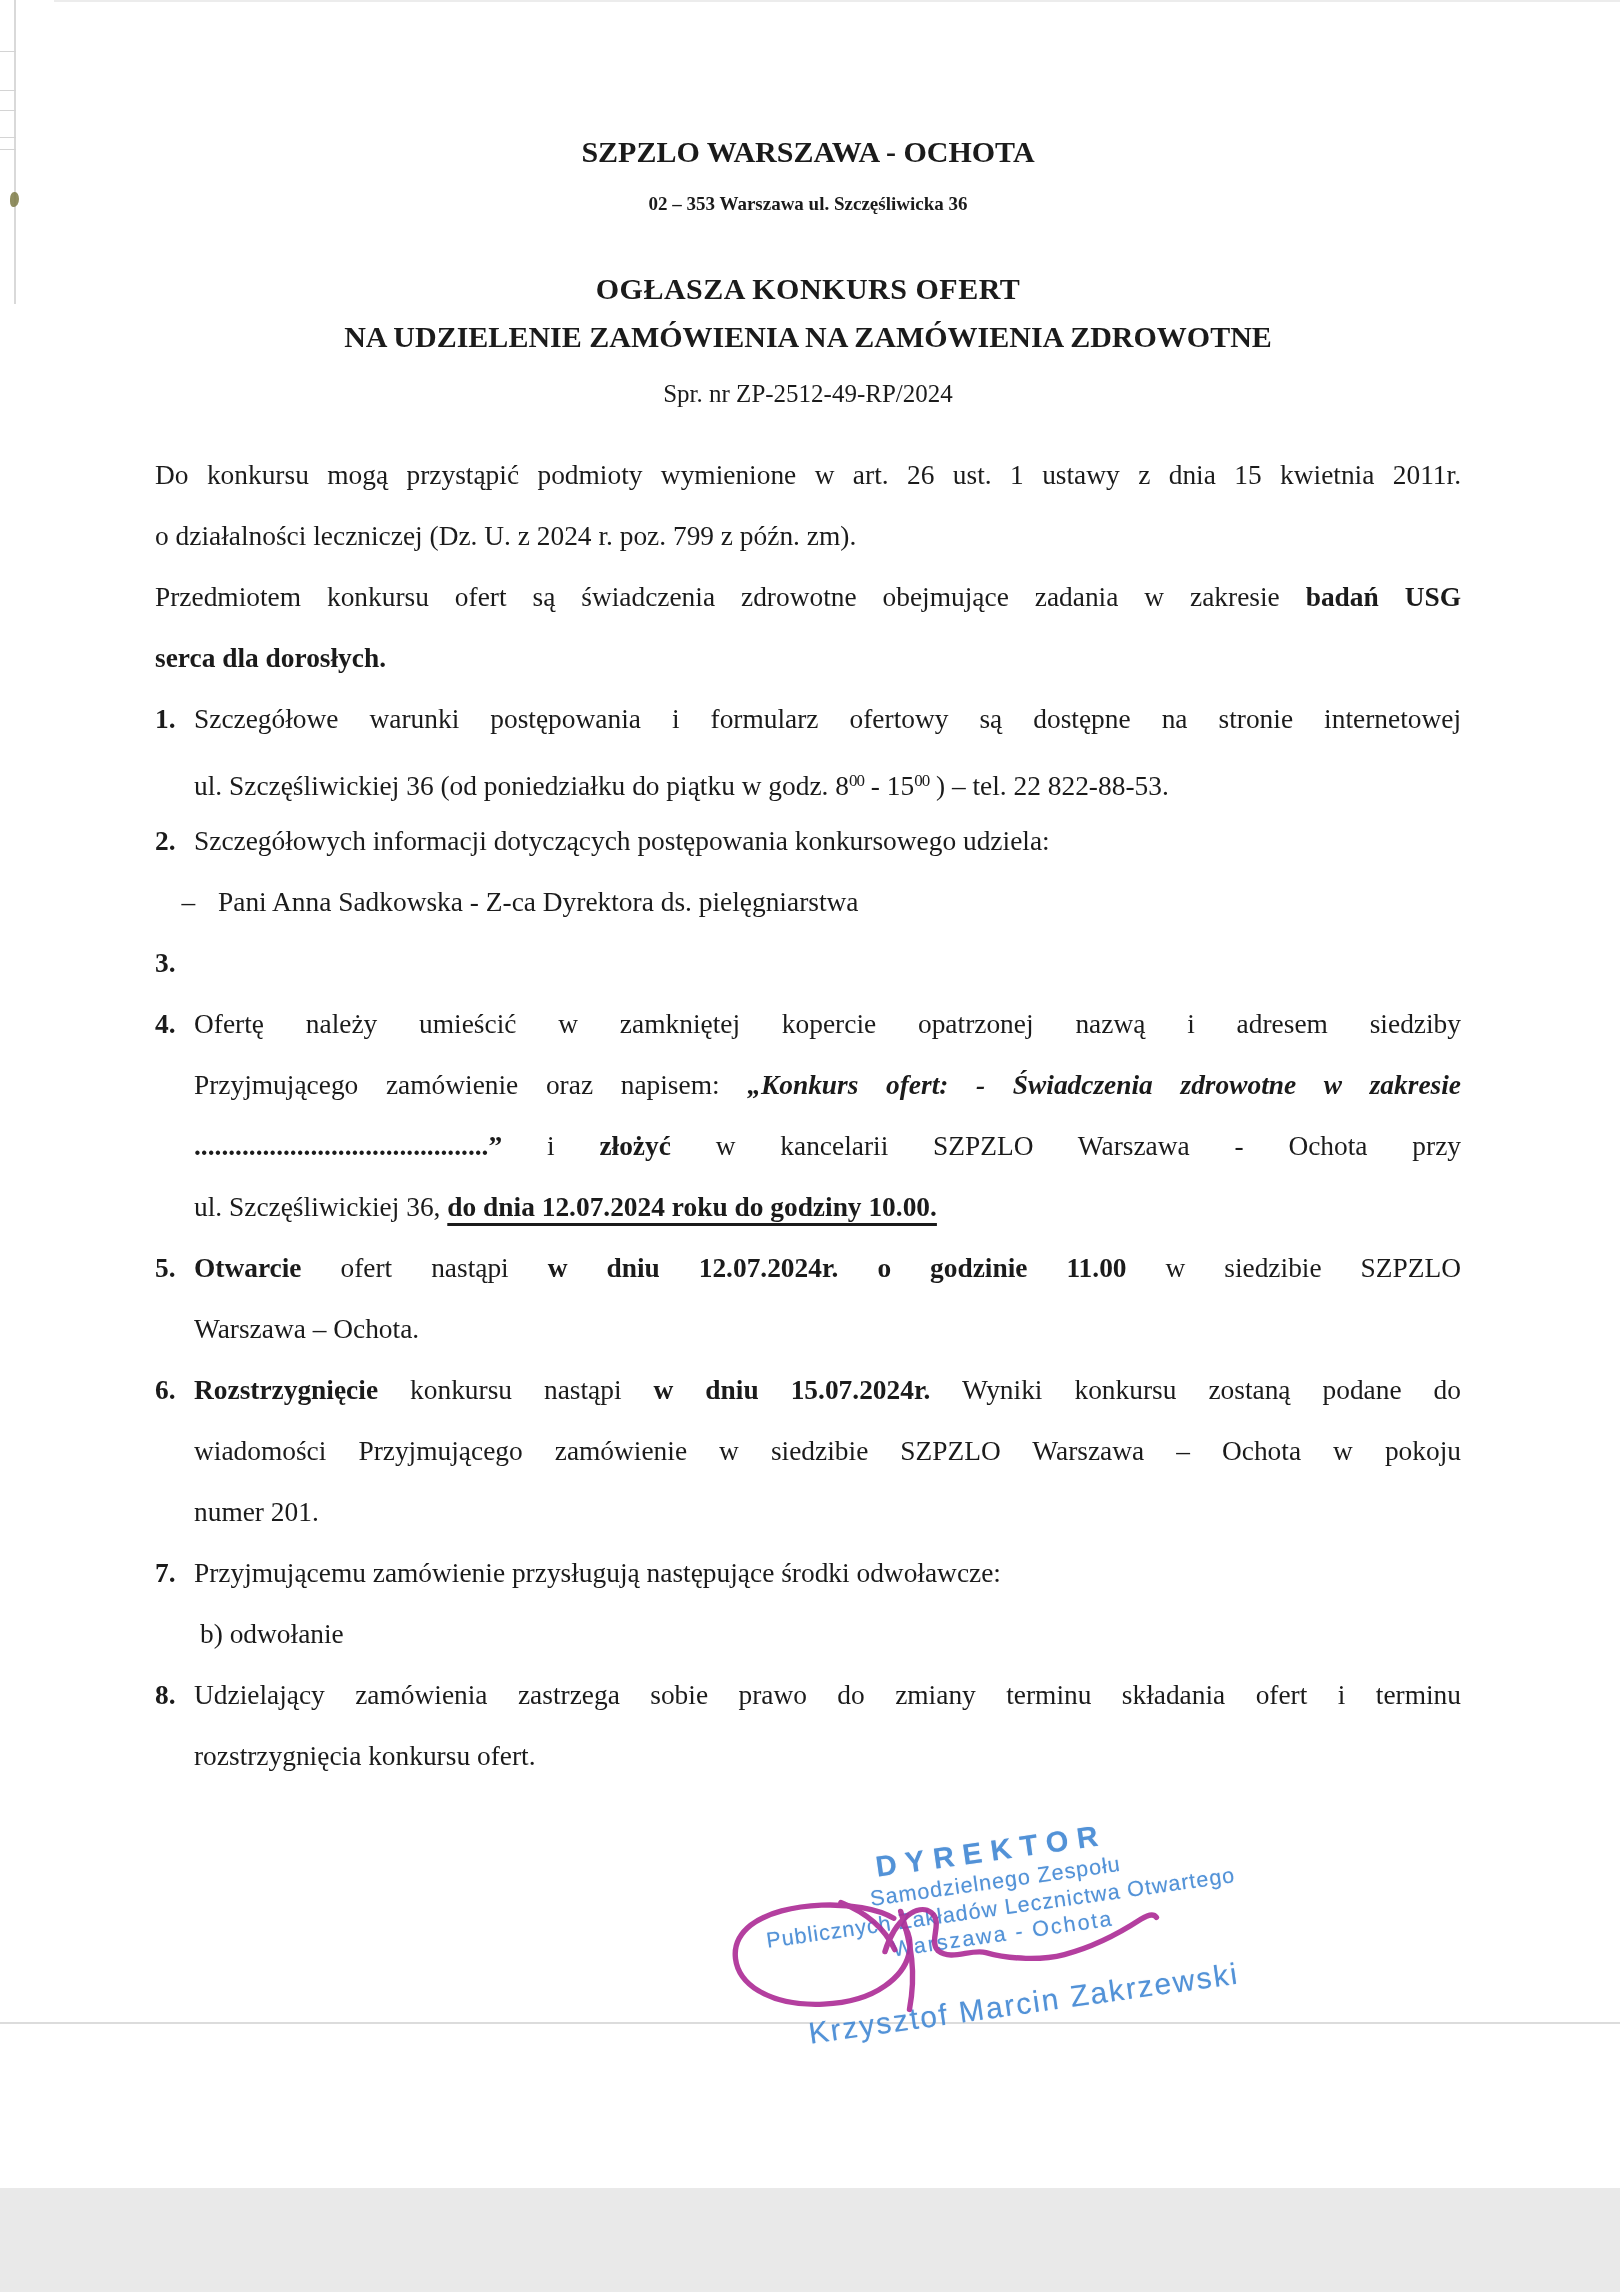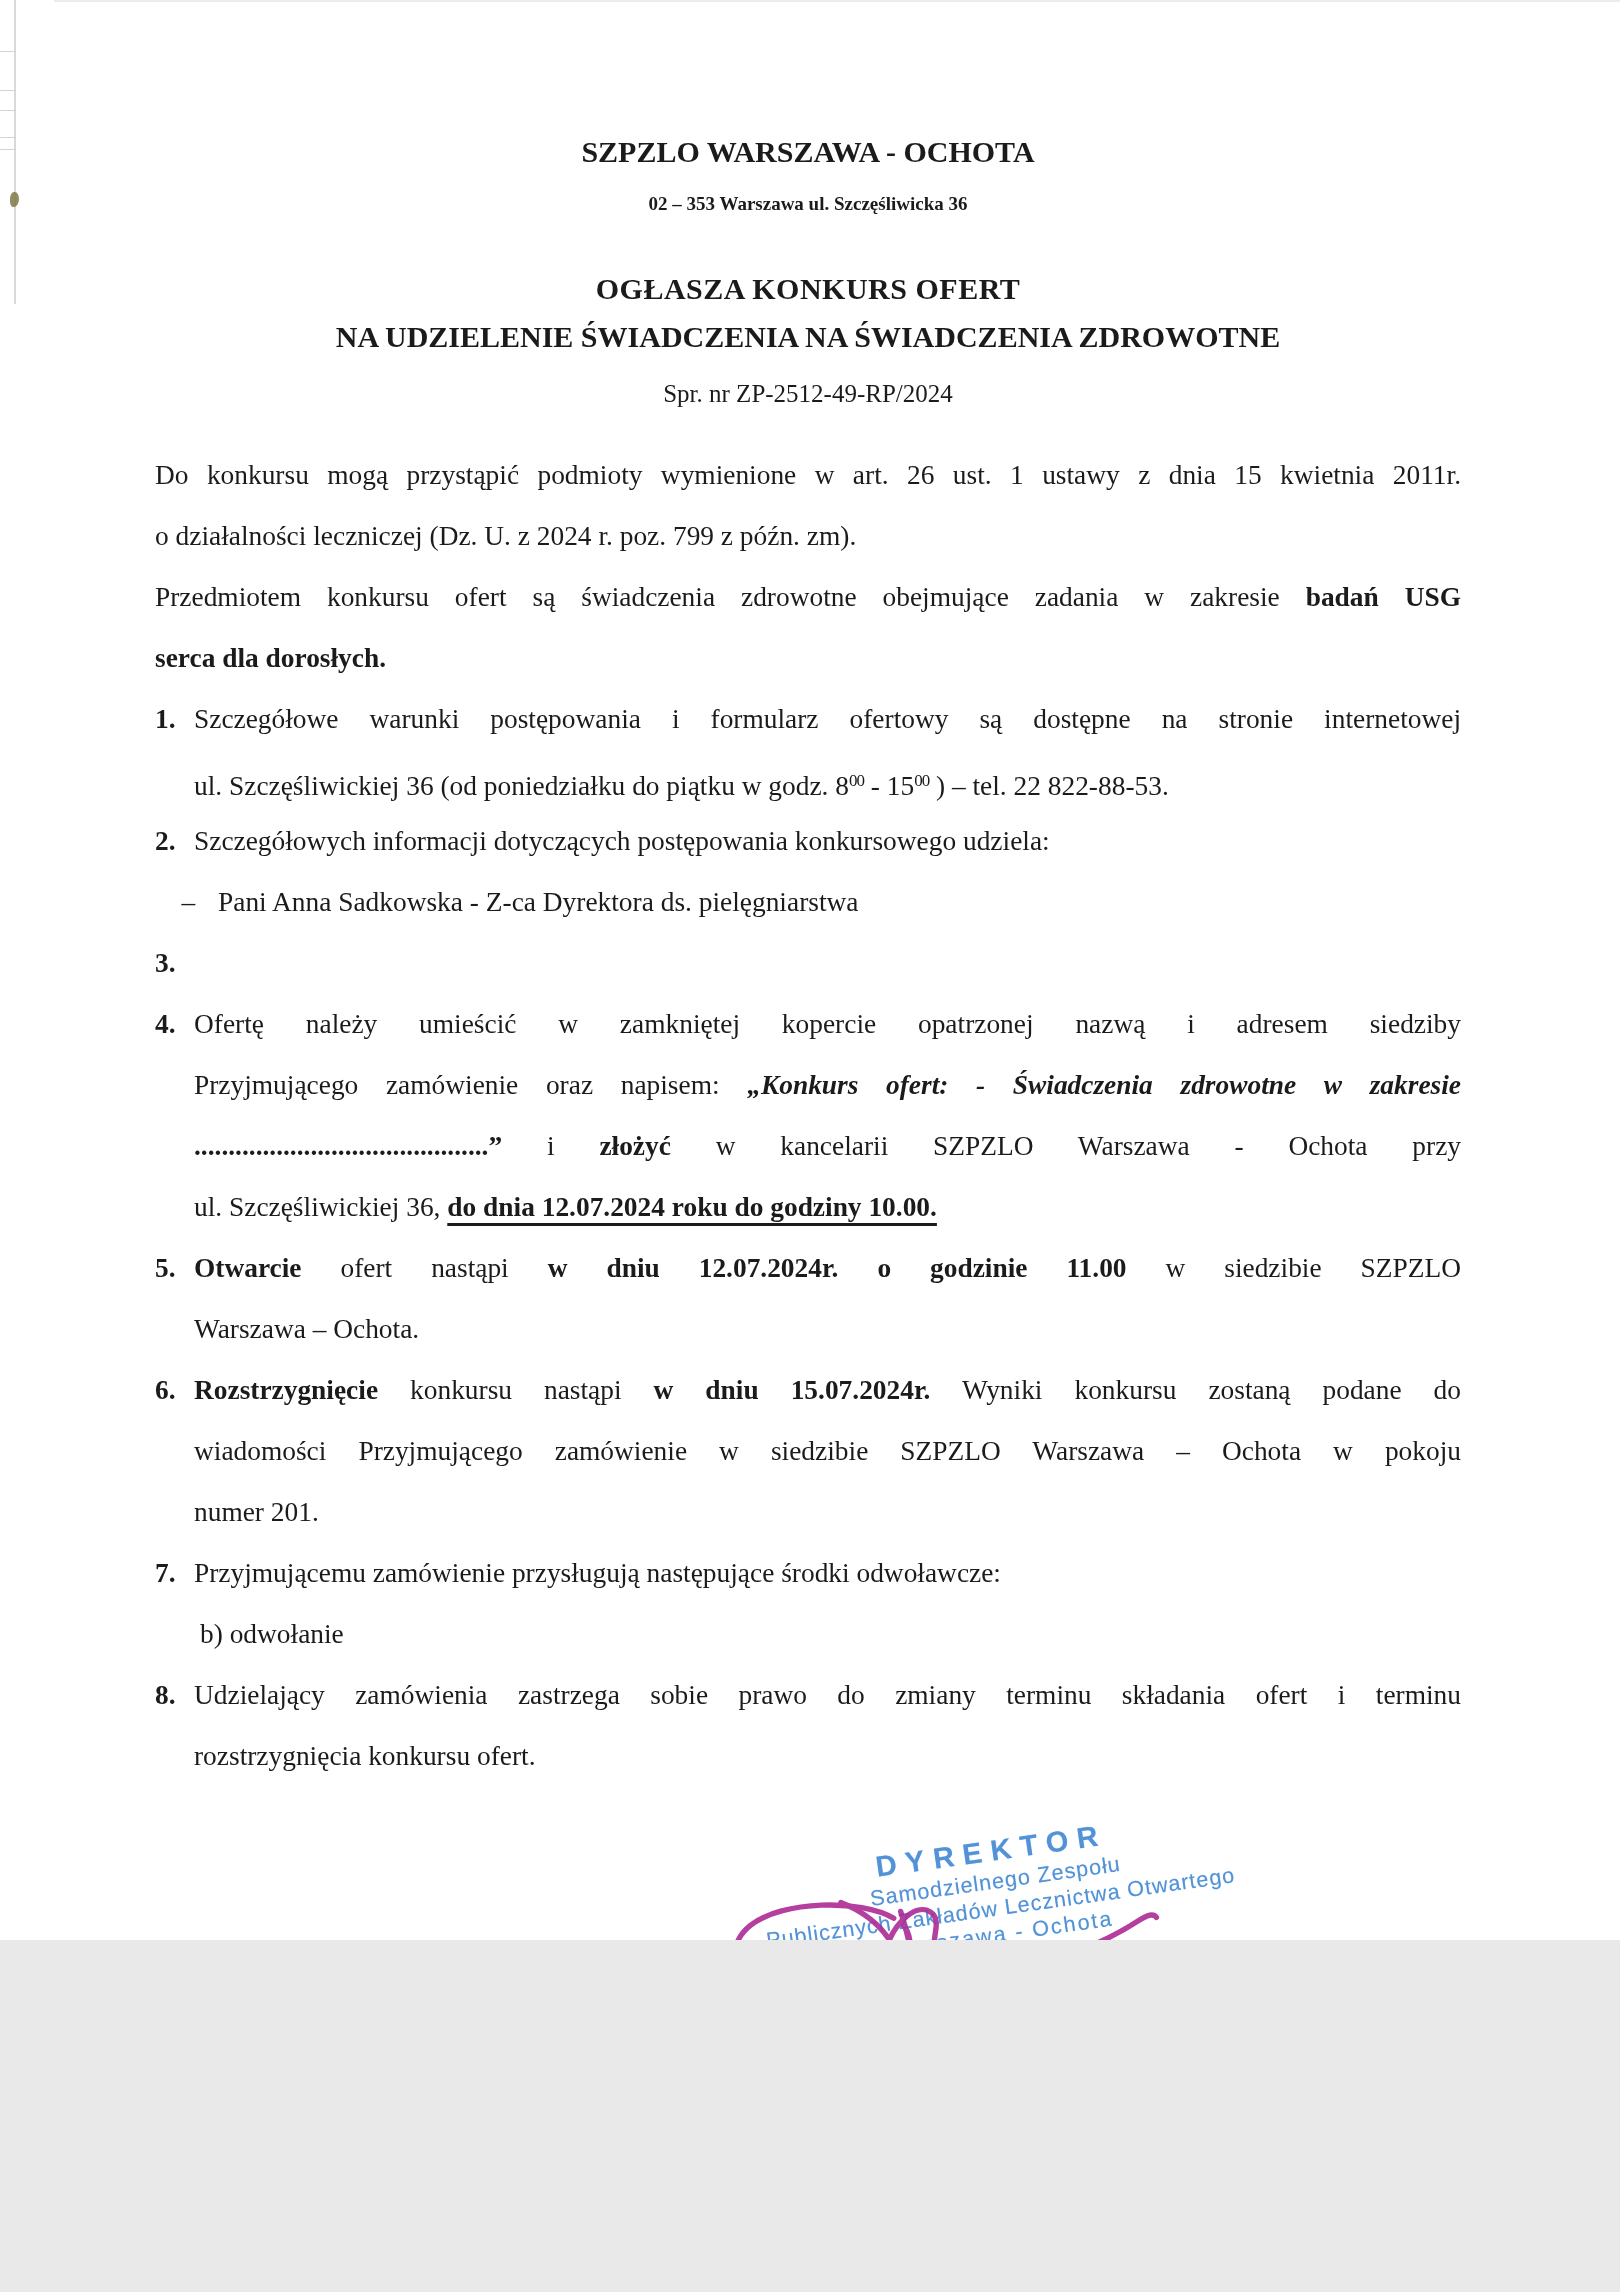--- a/index.html
+++ b/index.html
@@ -1,18 +1,18 @@
 <!DOCTYPE html>
 <html><head>
 <meta charset="utf-8">
 <style>
   html,body{margin:0;padding:0;background:#e9e9e9;}
   .page{
     position:relative;
-    width:1620px;height:1940px;
+    width:1620px;height:2188px;
     margin:0 auto;
     background:#ffffff;
     font-family:"Liberation Serif", serif;
     color:#1b1b1b;
     overflow:hidden;
   }
   
   .art-topline{position:absolute;left:54px;top:0;width:1566px;height:2px;background:#ececec;}
   .art-vline{position:absolute;left:13.7px;top:0;width:2px;height:304px;background:#c9c9c9;opacity:.7;}
   .art-tick{position:absolute;left:0;height:1px;background:#d4d4d4;}
@@ -78,21 +78,21 @@
   <div class="art-speck"></div>
   <div class="art-grayline"></div>
   <div class="art-creamline"></div>
   <div class="art-pinkline"></div>
   <div class="art-bottomband"></div>
 
   <div class="hdr">
     <div class="hline h-org">SZPZLO WARSZAWA - OCHOTA</div>
     <div class="hline h-addr">02 – 353 Warszawa ul. Szczęśliwicka 36</div>
     <div class="hline h-ann">OGŁASZA KONKURS OFERT</div>
-    <div class="hline h-subj">NA UDZIELENIE ŚWIADCZENIA NA ŚWIADCZENIA ZDROWOTNE</div>
+    <div class="hline h-subj">NA UDZIELENIE ZAMÓWIENIA NA ZAMÓWIENIA ZDROWOTNE</div>
     <div class="hline h-case">Spr. nr ZP-2512-49-RP/2024</div>
   </div>
 
   <div class="docbody">
       <div class="bline just"><span>Do konkursu mogą przystąpić podmioty wymienione w art. 26 ust. 1 ustawy z dnia 15 kwietnia 2011r.</span></div>
       <div class="bline"><span>o działalności leczniczej (Dz. U. z 2024 r. poz. 799 z późn. zm).</span></div>
       <div class="bline just"><span>Przedmiotem konkursu ofert są świadczenia zdrowotne obejmujące zadania w zakresie </span><span class="b">badań USG</span></div>
       <div class="bline"><span class="b">serca dla dorosłych.</span></div>
       <div class="bline just" style="padding-left: 39px;"><span class="marker mb" style="left: 0px;">1.</span><span>Szczegółowe warunki postępowania i formularz ofertowy są dostępne na stronie internetowej</span></div>
       <div class="bline" style="padding-left: 39px;"><span>ul. Szczęśliwickiej 36 (od poniedziałku do piątku w godz. 8</span><span class="sup">00</span><span> - 15</span><span class="sup">00</span><span> ) – tel. 22 822-88-53.</span></div>

